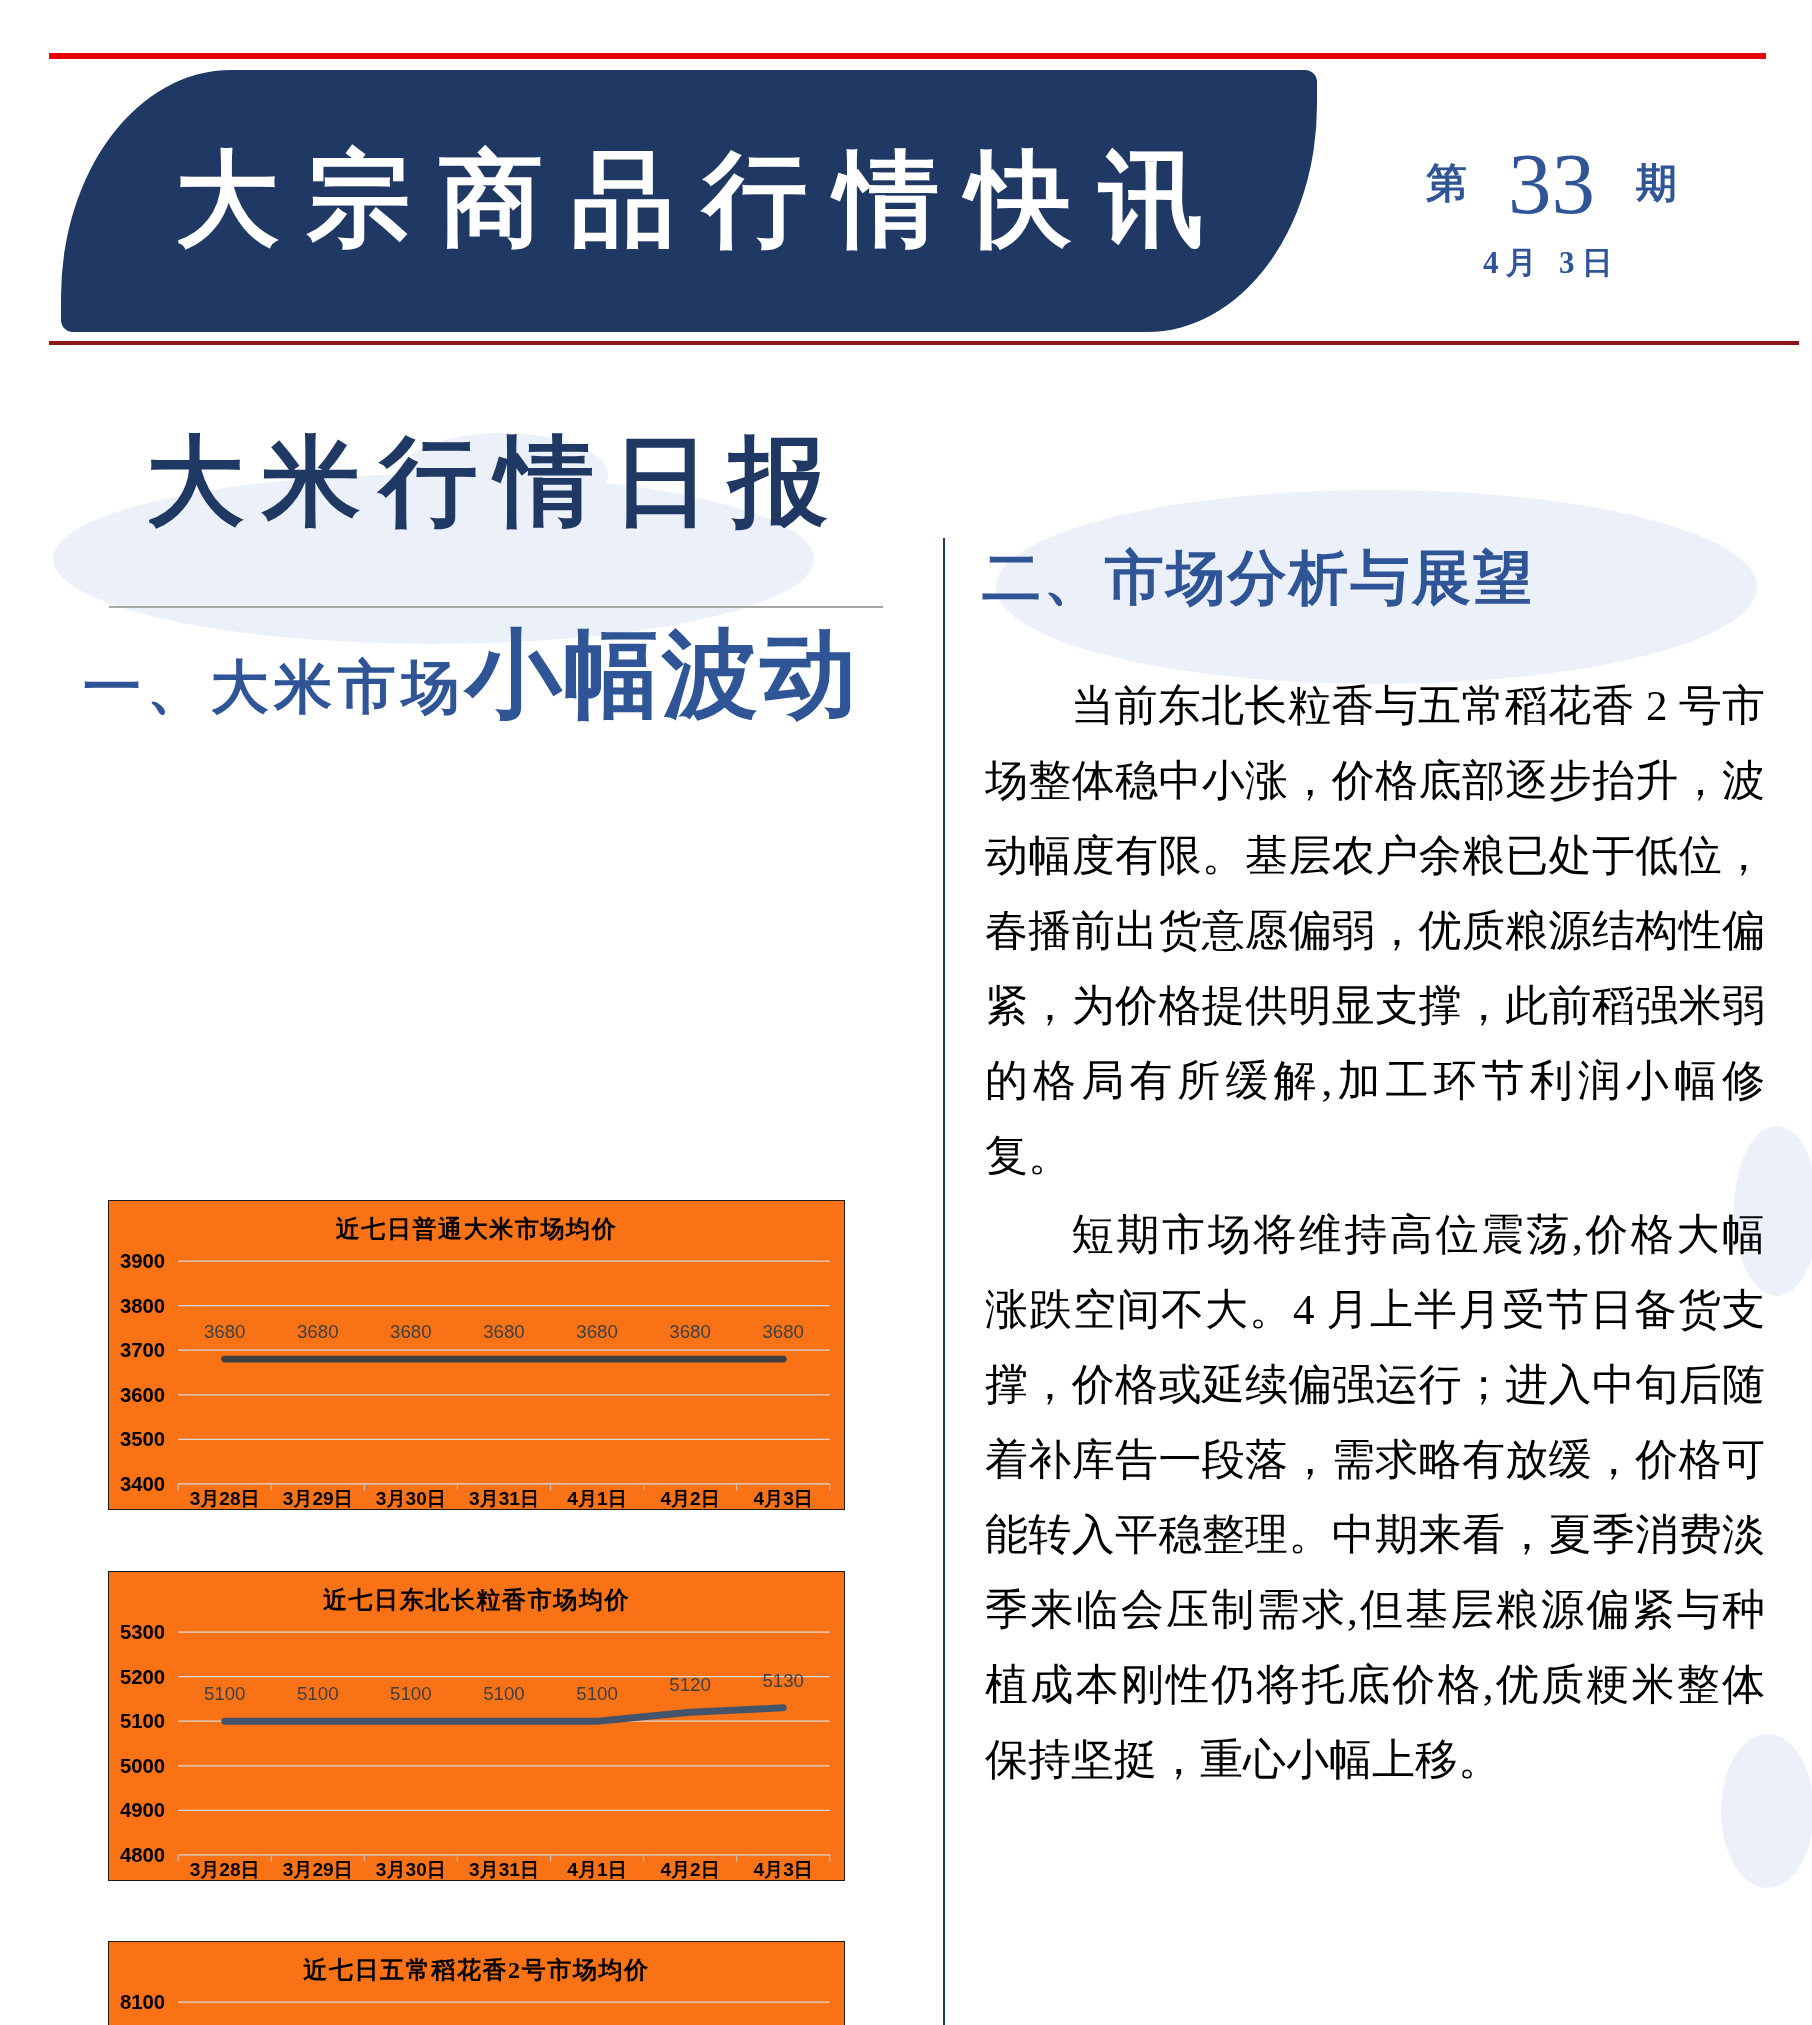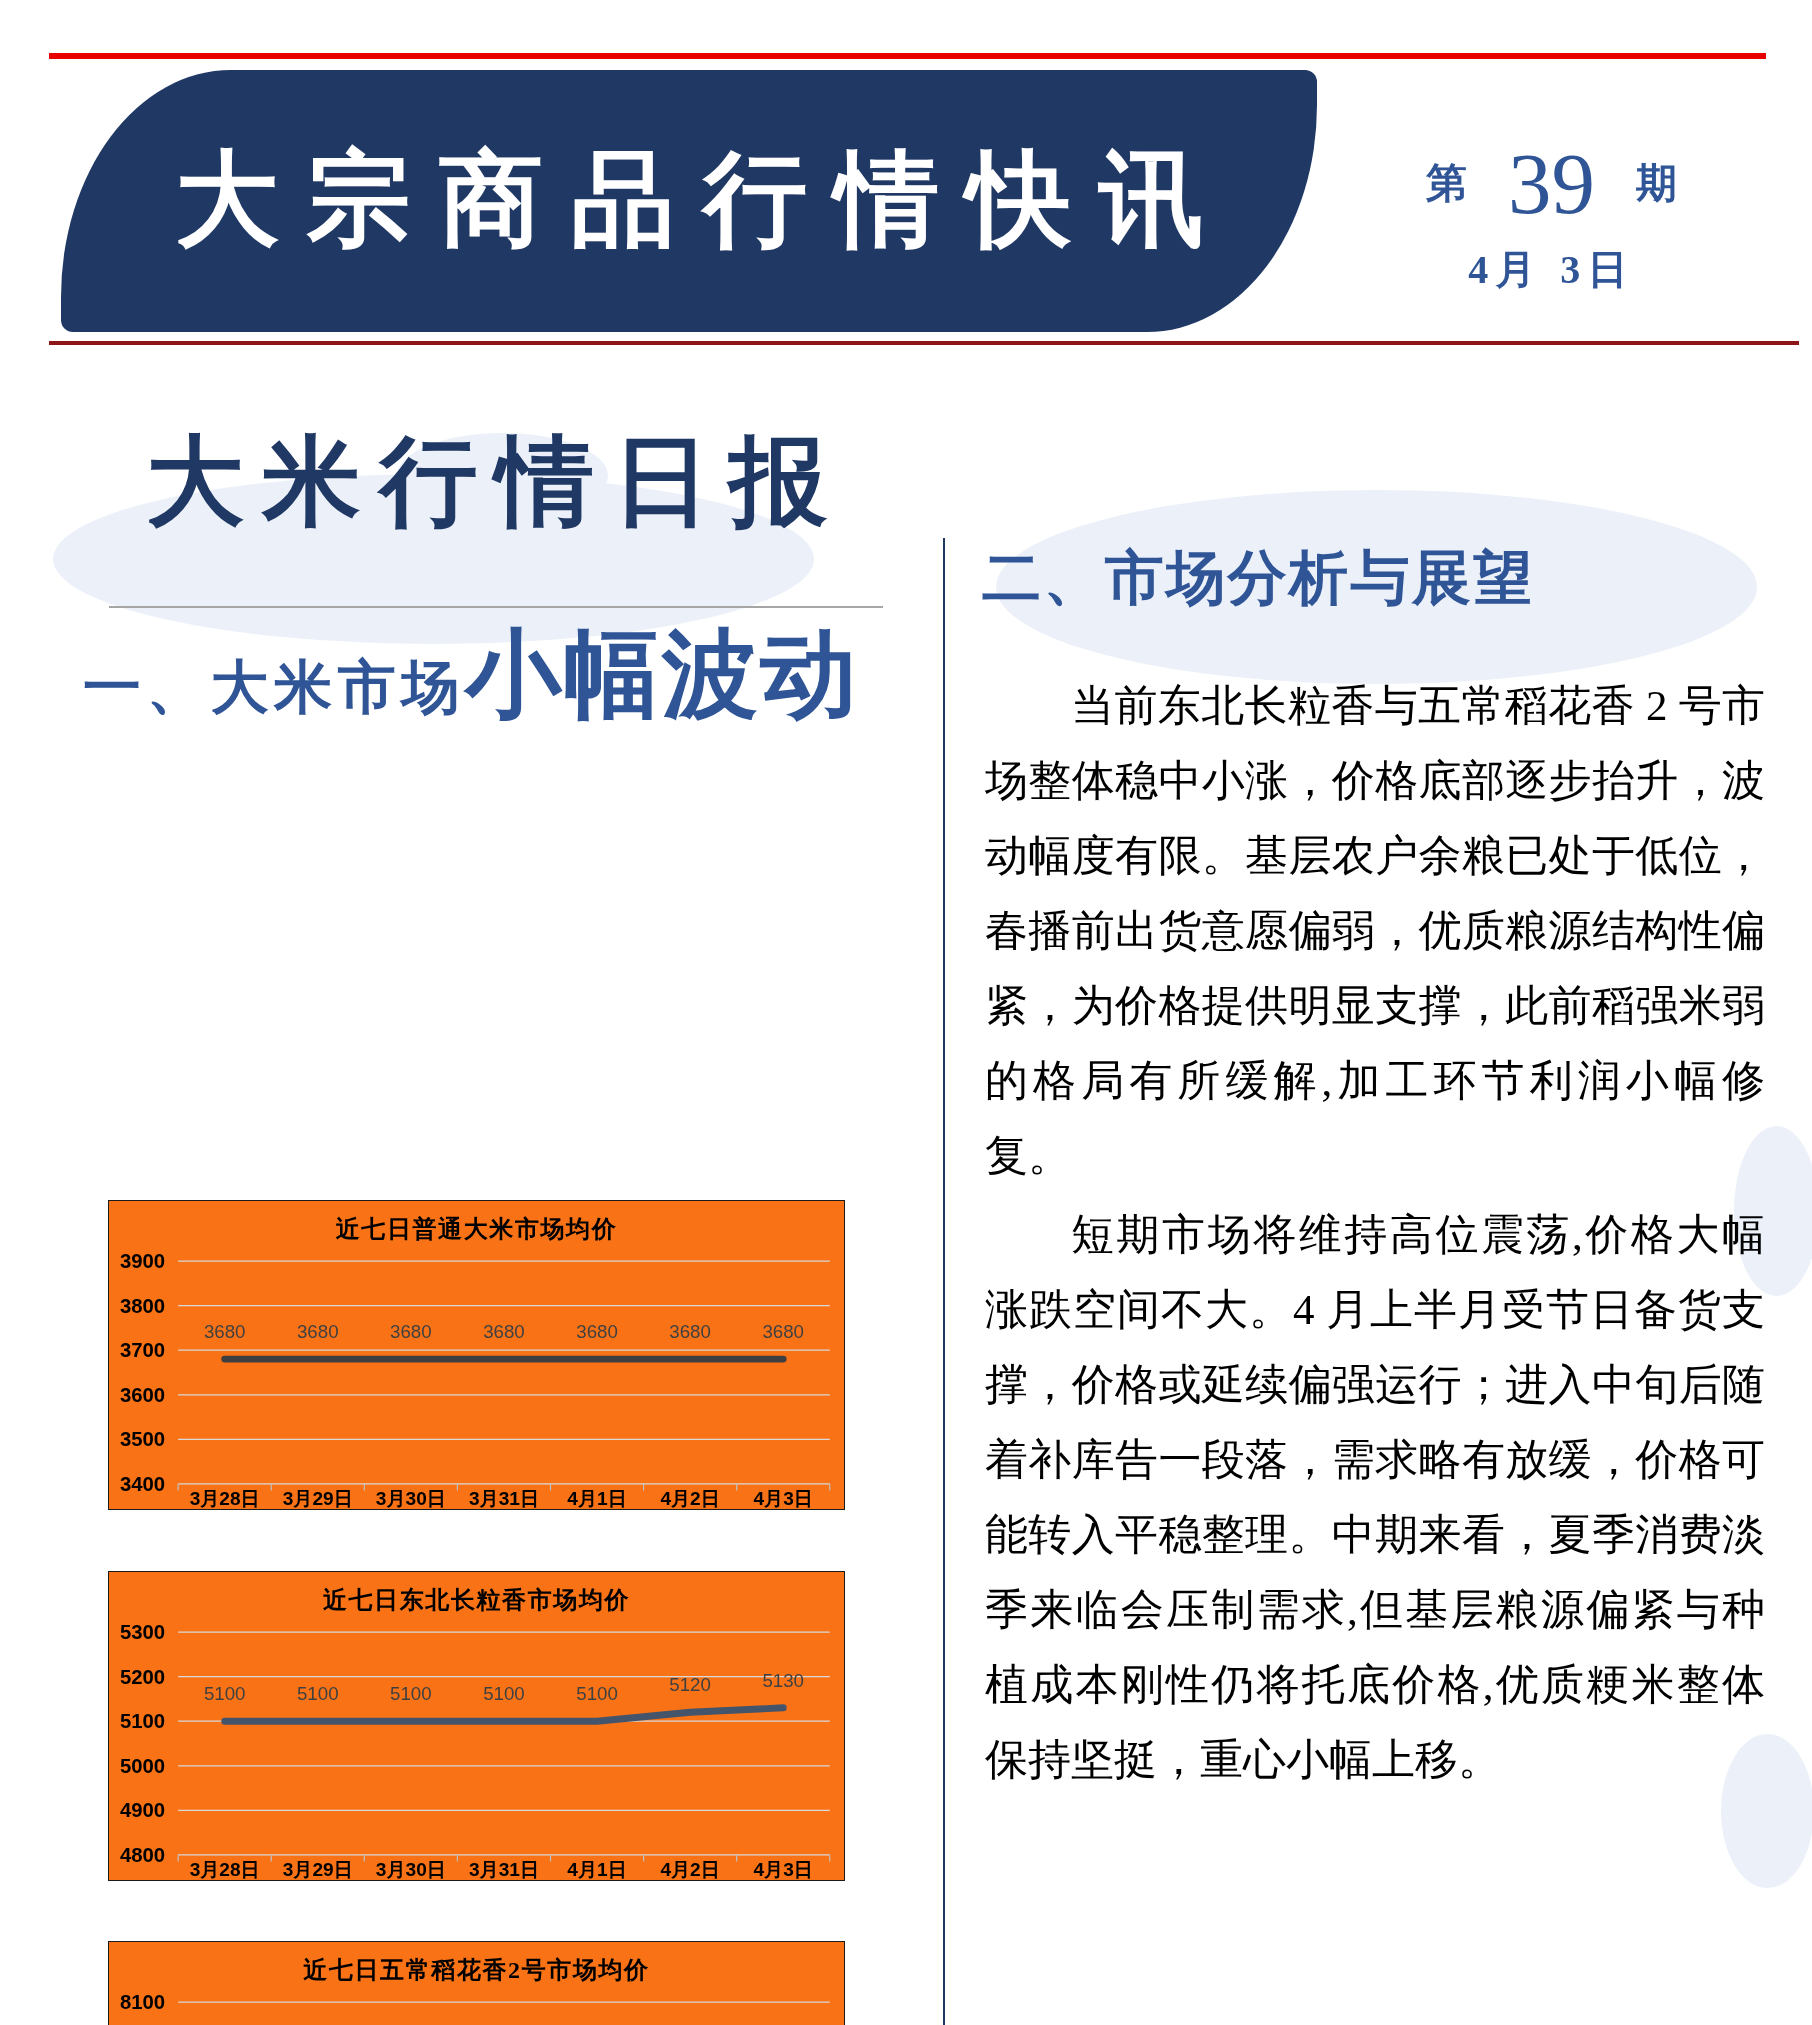--- a/index.html
+++ b/index.html
@@ -20,21 +20,21 @@
     display:flex; align-items:center; justify-content:center;
   }
   .banner-title {
     color:#fff; font-size:104px; font-weight:bold;
     letter-spacing:28px; white-space:nowrap; padding-left:28px;
   }
   .issue { left:1345px; top:140px; width:413px; color:var(--heading-blue); text-align:center; }
   .issue-line { display:flex; align-items:center; justify-content:center; gap:41px; }
   .issue-pre, .issue-suf { font-size:41px; font-weight:bold; }
   .issue-num { font-size:87px; line-height:1; }
-  .issue-date { margin-top:14.6px; font-size:40px; font-weight:bold; letter-spacing:7.3px; }
+  .issue-date { margin-top:14.6px; font-size:31px; font-weight:bold; letter-spacing:7.3px; }
   .line-dark-red { left:49px; top:341px; width:1750px; height:3.6px; background:var(--dark-red); }
 
   
   .wm { border-radius:50%; z-index:0; }
 
   
   .page-title {
     left:146px; top:417px; z-index:1;
     color:var(--navy); font-size:98px; font-weight:bold;
     letter-spacing:18.6px; white-space:nowrap;
@@ -76,21 +76,21 @@
 
   <div class="abs line-top-red"></div>
 
   <div class="abs banner">
     <div class="banner-title">大宗商品行情快讯</div>
   </div>
 
   <div class="abs issue">
     <div class="issue-line">
       <span class="issue-pre">第</span>
-      <span class="issue-num">39</span>
+      <span class="issue-num">33</span>
       <span class="issue-suf">期</span>
     </div>
     <div class="issue-date">4月 3日</div>
   </div>
 
   <div class="abs line-dark-red"></div>
 
   <div class="abs wm" style="left:53px;top:474px;width:761px;height:170px;background:var(--watermark-blue);"></div>
   <div class="abs wm" style="left:397px;top:433px;width:211px;height:85px;background:var(--watermark-blue);"></div>
   <div class="abs wm" style="left:996px;top:490px;width:761px;height:194px;background:var(--watermark-blue);"></div>

